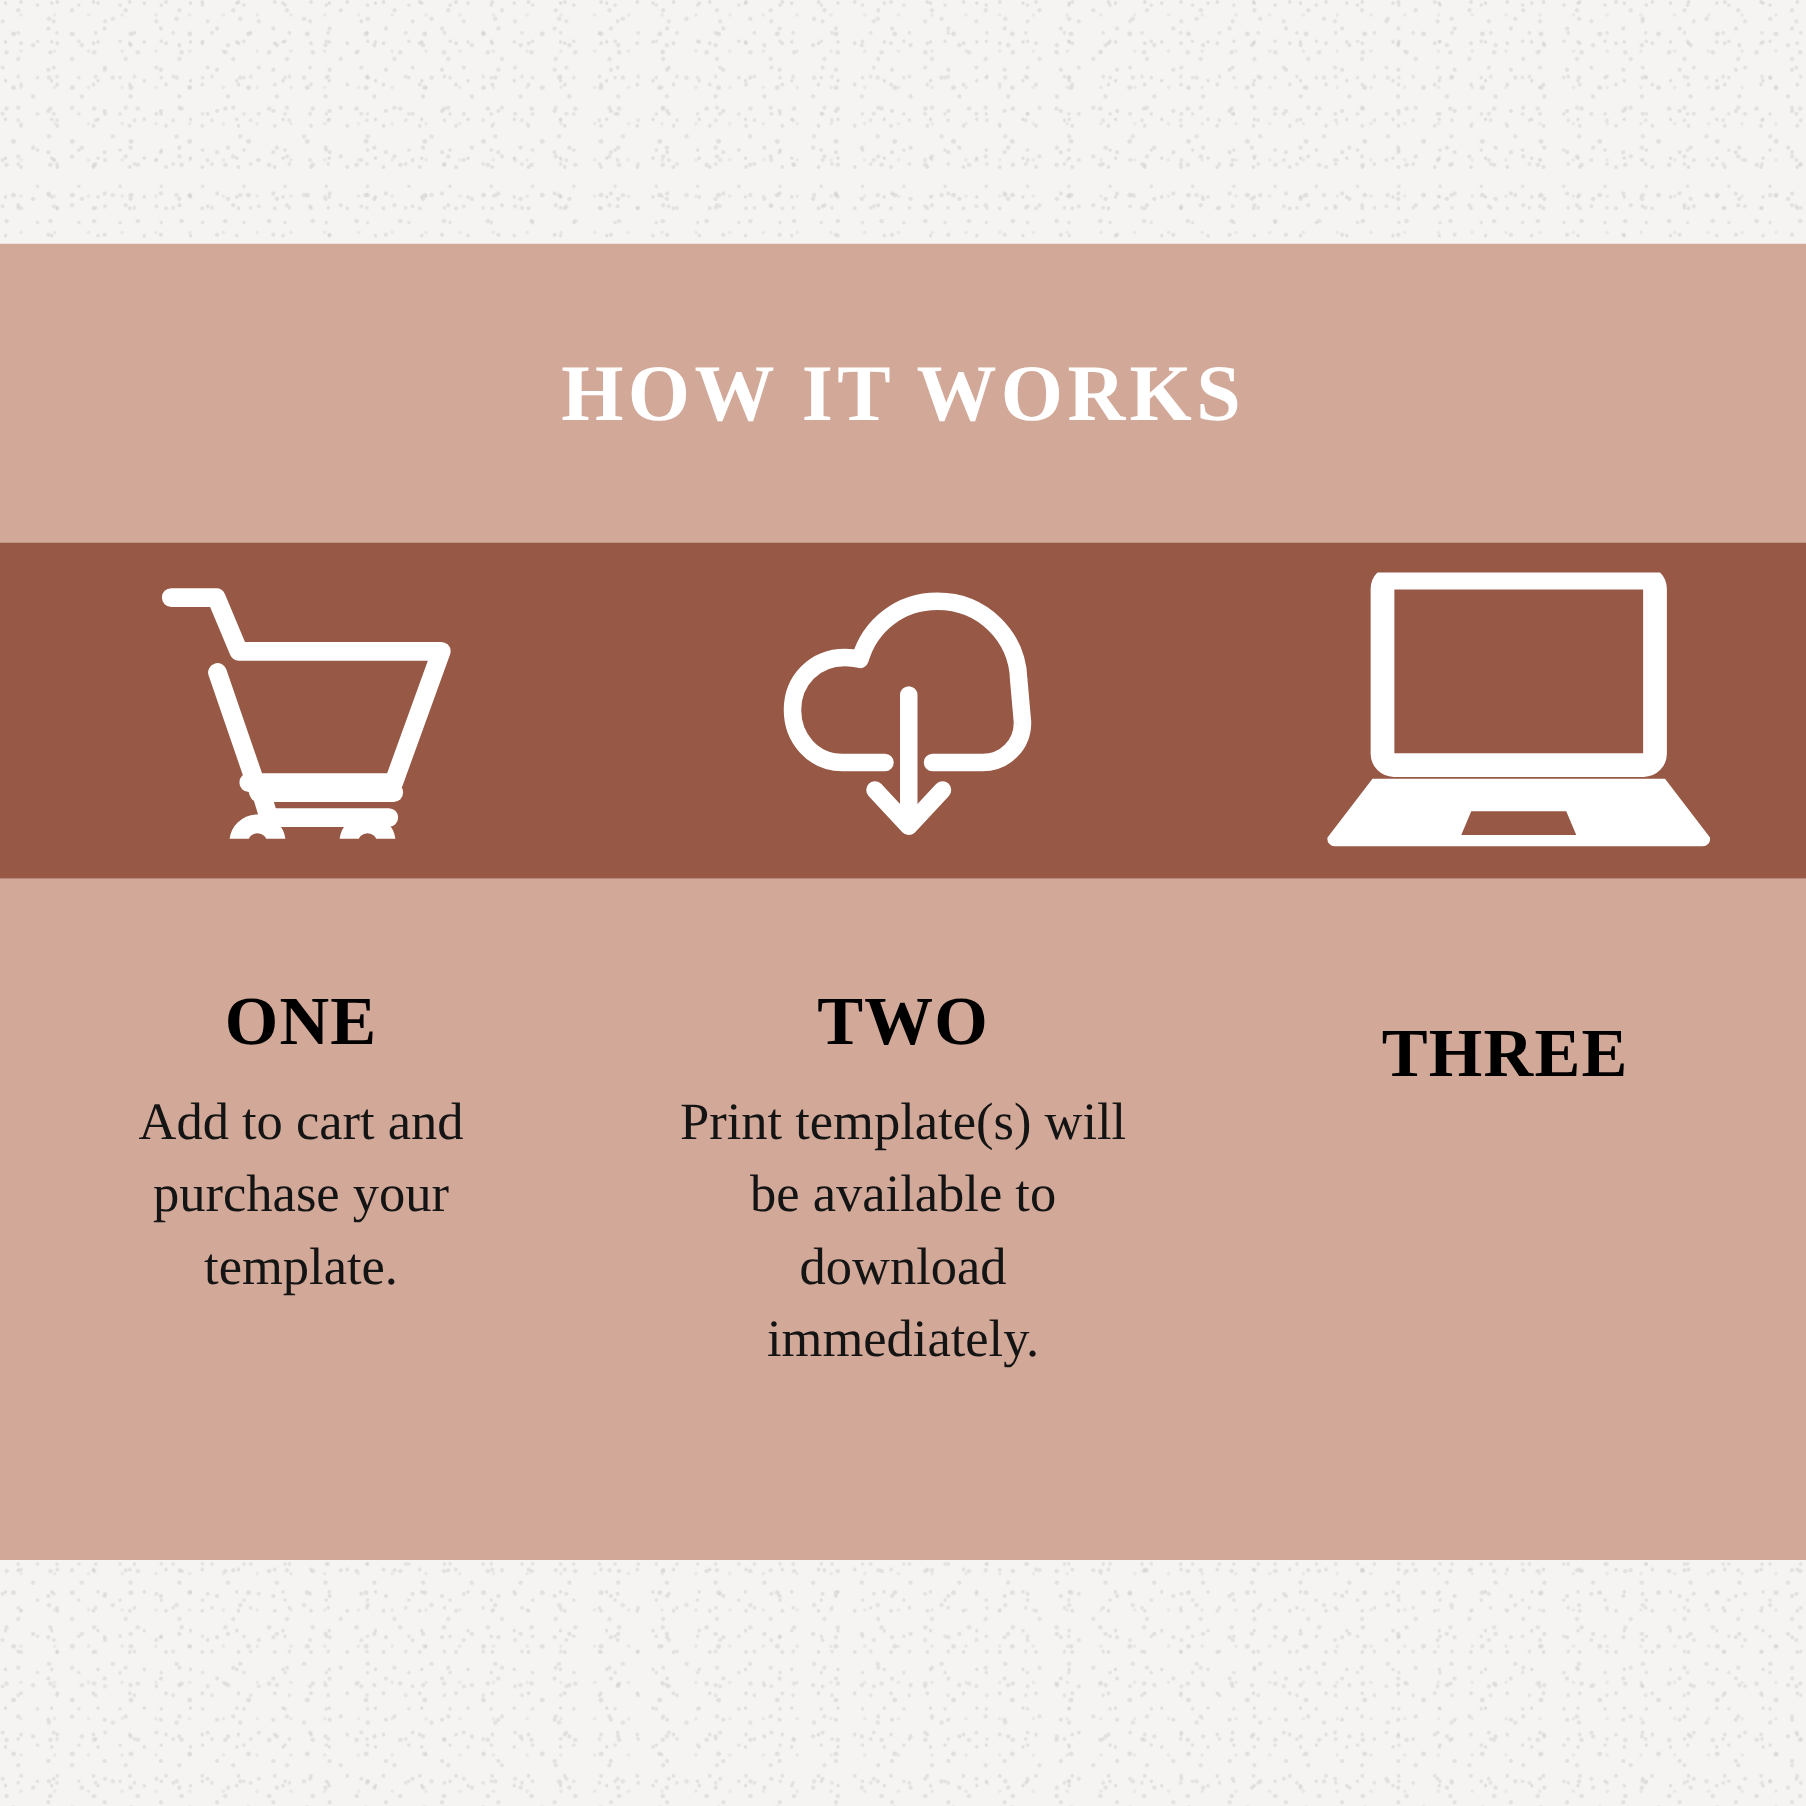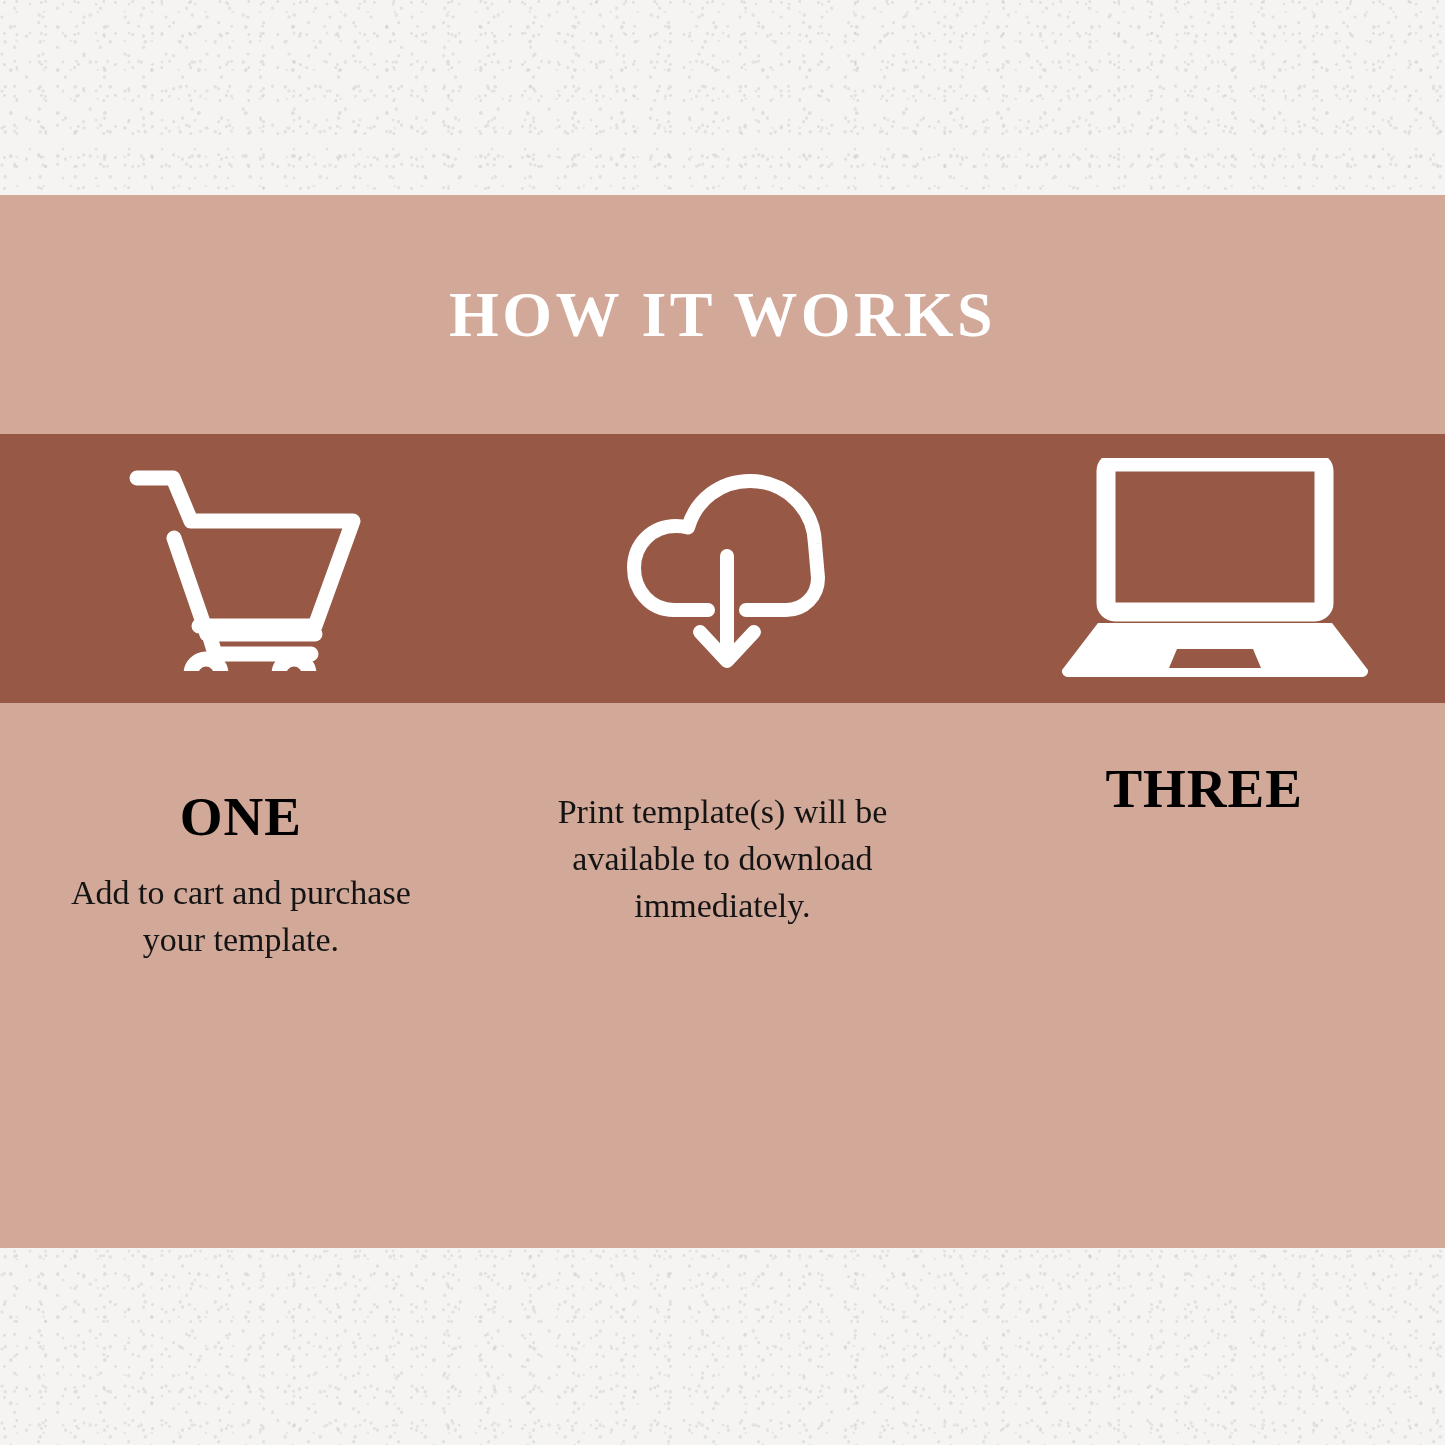--- a/index.html
+++ b/index.html
@@ -119,27 +119,27 @@
     font-weight: bold;
     font-size: 55px;
     letter-spacing: 1px;
     line-height: 1;
     margin: 0 0 26px 0;
   }
   .step-body {
     color: #141414;
     font-family: "Liberation Serif", serif;
     font-weight: normal;
-    font-size: 34px;
+    font-size: 42px;
     line-height: 1.38;
     margin: 0 auto;
   }
   #step-1 .step-body { width: 380px; }
   #step-2 .step-body { width: 380px; }
-  #step-3 { padding-top: 58px; }
+  #step-3 { padding-top: 112px; }
   #step-3 .step-heading { margin-bottom: 4px; }
   #step-3 .step-body { width: 390px; }
 </style>
 </head>
 <body>
 
 <div id="canvas">
 
   <div id="paper-texture"></div>
 
@@ -195,20 +195,21 @@
   </div>
 
   <div id="steps-row">
 
     <div class="step" id="step-1">
       <div class="step-heading">ONE</div>
       <div class="step-body">Add to cart and purchase your template.</div>
     </div>
 
     <div class="step" id="step-2">
+      <div class="step-heading">TWO</div>
       <div class="step-body">Print template(s) will be available to download immediately.</div>
     </div>
 
     <div class="step" id="step-3">
       <div class="step-heading">THREE</div>
     </div>
 
   </div>
 
 </div>

